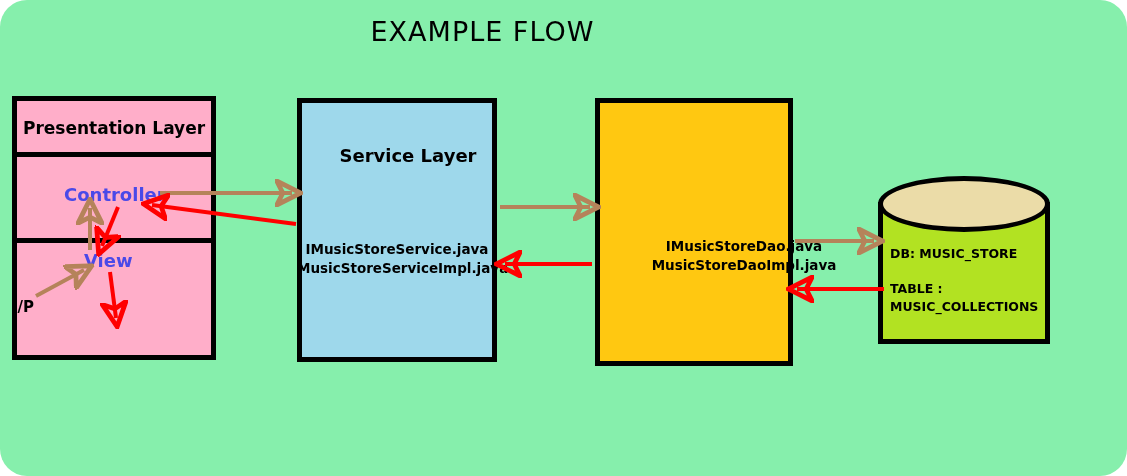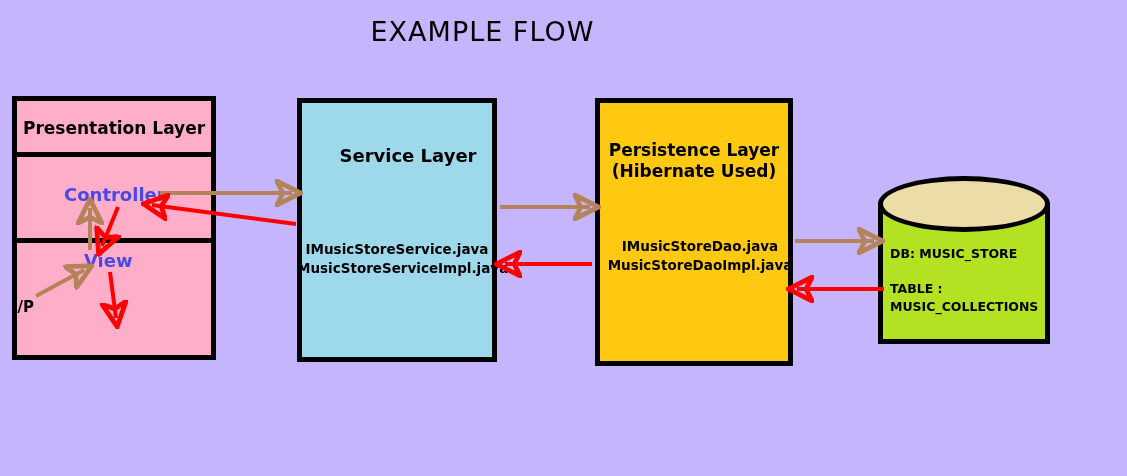--- a/index.html
+++ b/index.html
@@ -7,22 +7,23 @@
     padding: 0;
     background: #ffffff;
   }
   body {
     font-family: "DejaVu Sans", sans-serif;
   }
   #canvas {
     position: relative;
     width: 1127px;
     height: 476px;
-    background: #c4b5fd;
+    background: #86efac;
     overflow: hidden;
+    border-radius: 27px;
   }
 
   
   #diagram-title {
     position: absolute;
     left: 0;
     top: 16px;
     width: 965px;
     text-align: center;
     font-family: "DejaVu Sans", sans-serif;
@@ -92,21 +93,21 @@
   .file-list {
     position: absolute;
     text-align: center;
     font-family: "DejaVu Sans", sans-serif;
     font-size: 13.5px;
     font-weight: bold;
     color: #000000;
     line-height: 1.42;
   }
   #service-files     { left: 297px; top: 240px; width: 200px; }
-  #persistence-files { left: 595px; top: 237px; width: 210px; }
+  #persistence-files { left: 595px; top: 237px; width: 210px; padding-left: 44px; }
 
   .mvc-label {
     position: absolute;
     font-family: "DejaVu Sans", sans-serif;
     font-size: 18px;
     font-weight: bold;
     color: #4a49e8;
     white-space: nowrap;
   }
   #controller-label { left: 64px;  top: 184px; }
@@ -183,22 +184,20 @@
   <div class="mvc-label" id="controller-label">Controller</div>
   <div class="mvc-label" id="view-label">View</div>
   <div class="io-label" id="input-label">I/P</div>
 
   <div class="layer-box box-service"></div>
   <div class="heading" id="service-heading">Service Layer</div>
   <div class="file-list" id="service-files">IMusicStoreService.java
 MusicStoreServiceImpl.java</div>
 
   <div class="layer-box box-persistence"></div>
-  <div class="heading" id="persistence-heading">Persistence Layer
-(Hibernate Used)</div>
   <div class="file-list" id="persistence-files">IMusicStoreDao.java
 MusicStoreDaoImpl.java</div>
 
   <div id="db-cylinder">
     <div id="db-body"></div>
     <div id="db-top"></div>
   </div>
   <div class="db-text" id="db-name">DB: MUSIC_STORE</div>
   <div class="db-text" id="db-table">TABLE :
   MUSIC_COLLECTIONS</div>

